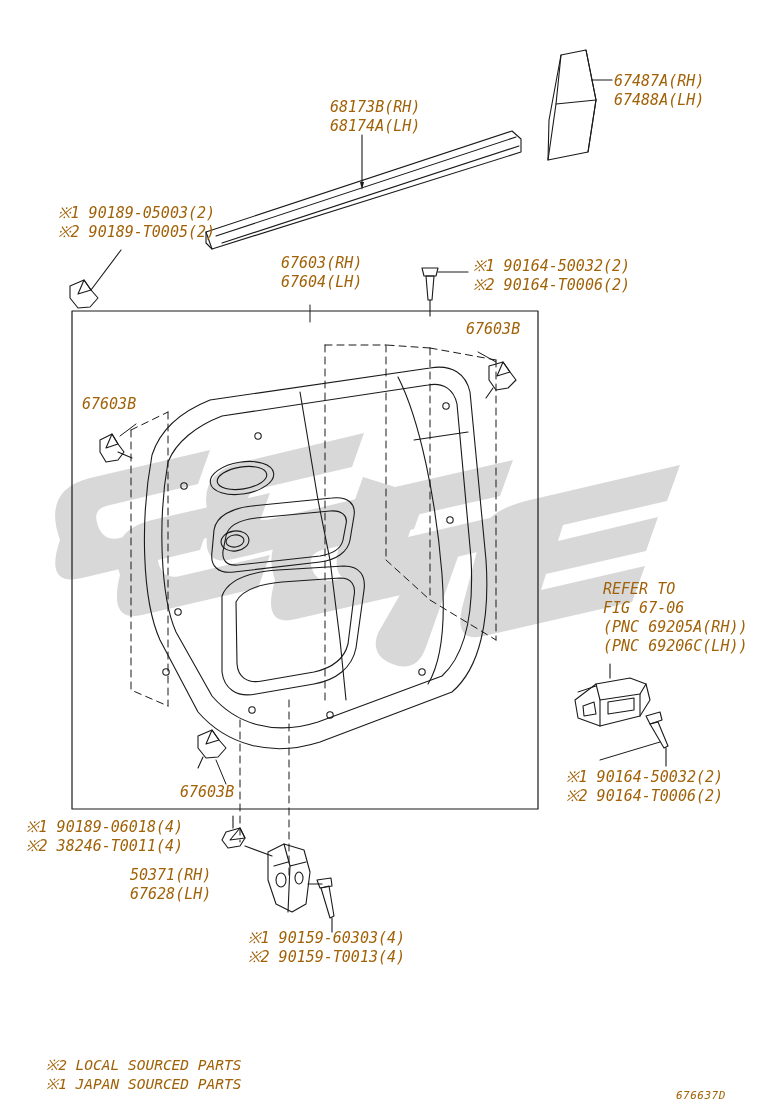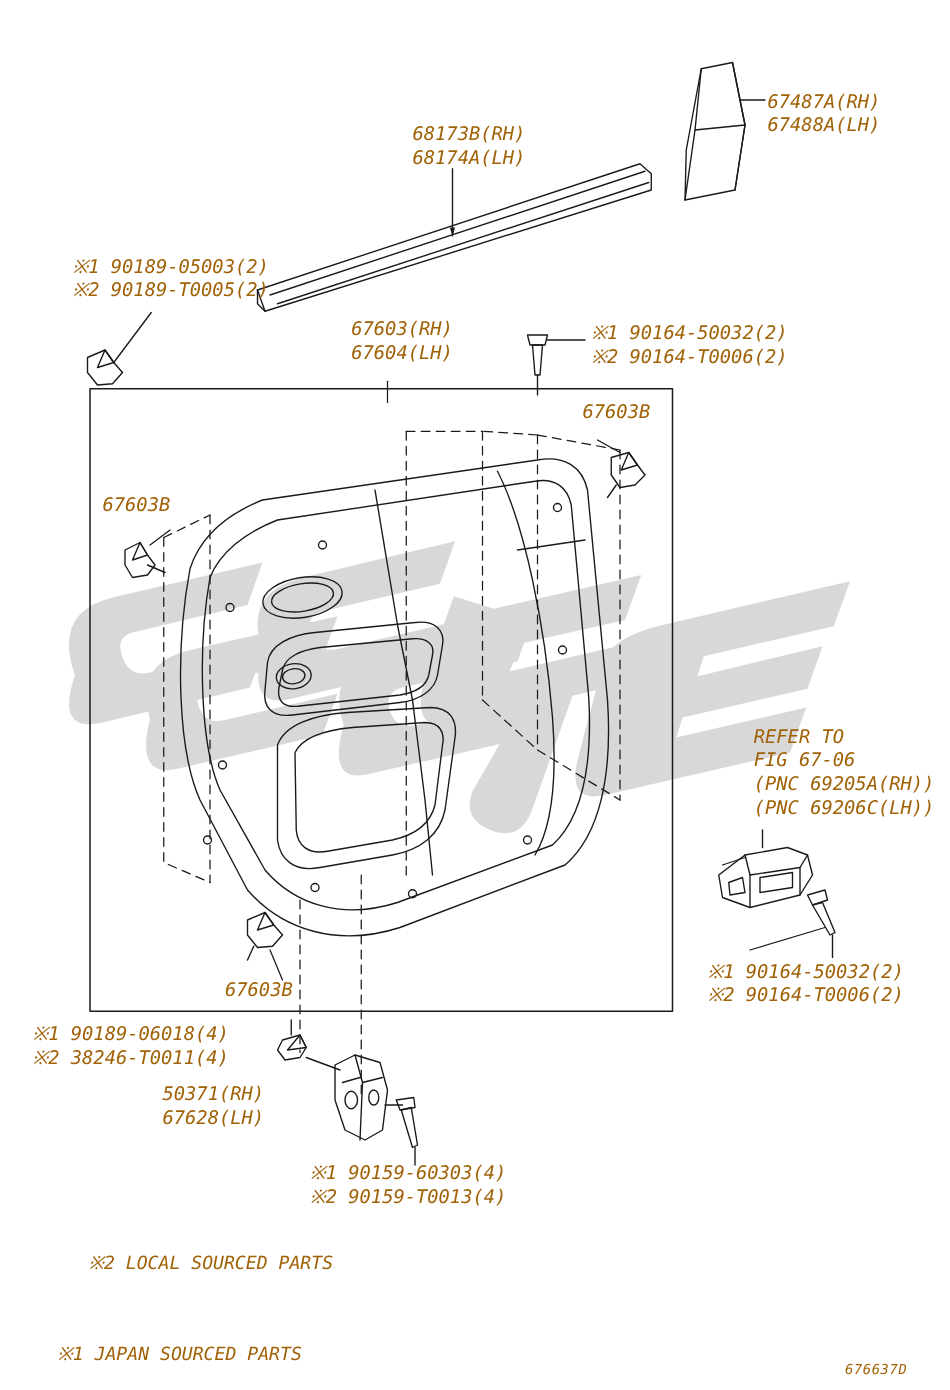--- a/index.html
+++ b/index.html
@@ -240,16 +240,16 @@
 ※2 90164-T0006(2)</div>
   <div class="lbl" style="left:180px; top:783px;">67603B</div>
   <div class="lbl" style="left:26px; top:818px;">※1 90189-06018(4)
 ※2 38246-T0011(4)</div>
   <div class="lbl" style="left:130px; top:866px;">50371(RH)
 67628(LH)</div>
   <div class="lbl" style="left:248px; top:929px;">※1 90159-60303(4)
 ※2 90159-T0013(4)</div>
 
   <div class="lbl footer" style="left:46px; top:1034px;margin-top:40px;">※1 JAPAN SOURCED PARTS</div>
-  <div class="lbl footer" style="left:46px; top:1001px;margin-left:25px;">※2 LOCAL SOURCED PARTS</div>
+  <div class="lbl footer" style="left:46px; top:1055px;">※2 LOCAL SOURCED PARTS</div>
 
   <div class="lbl code" style="left:676px; top:1086px;">676637D</div>
 </div>
 
 </body></html>

